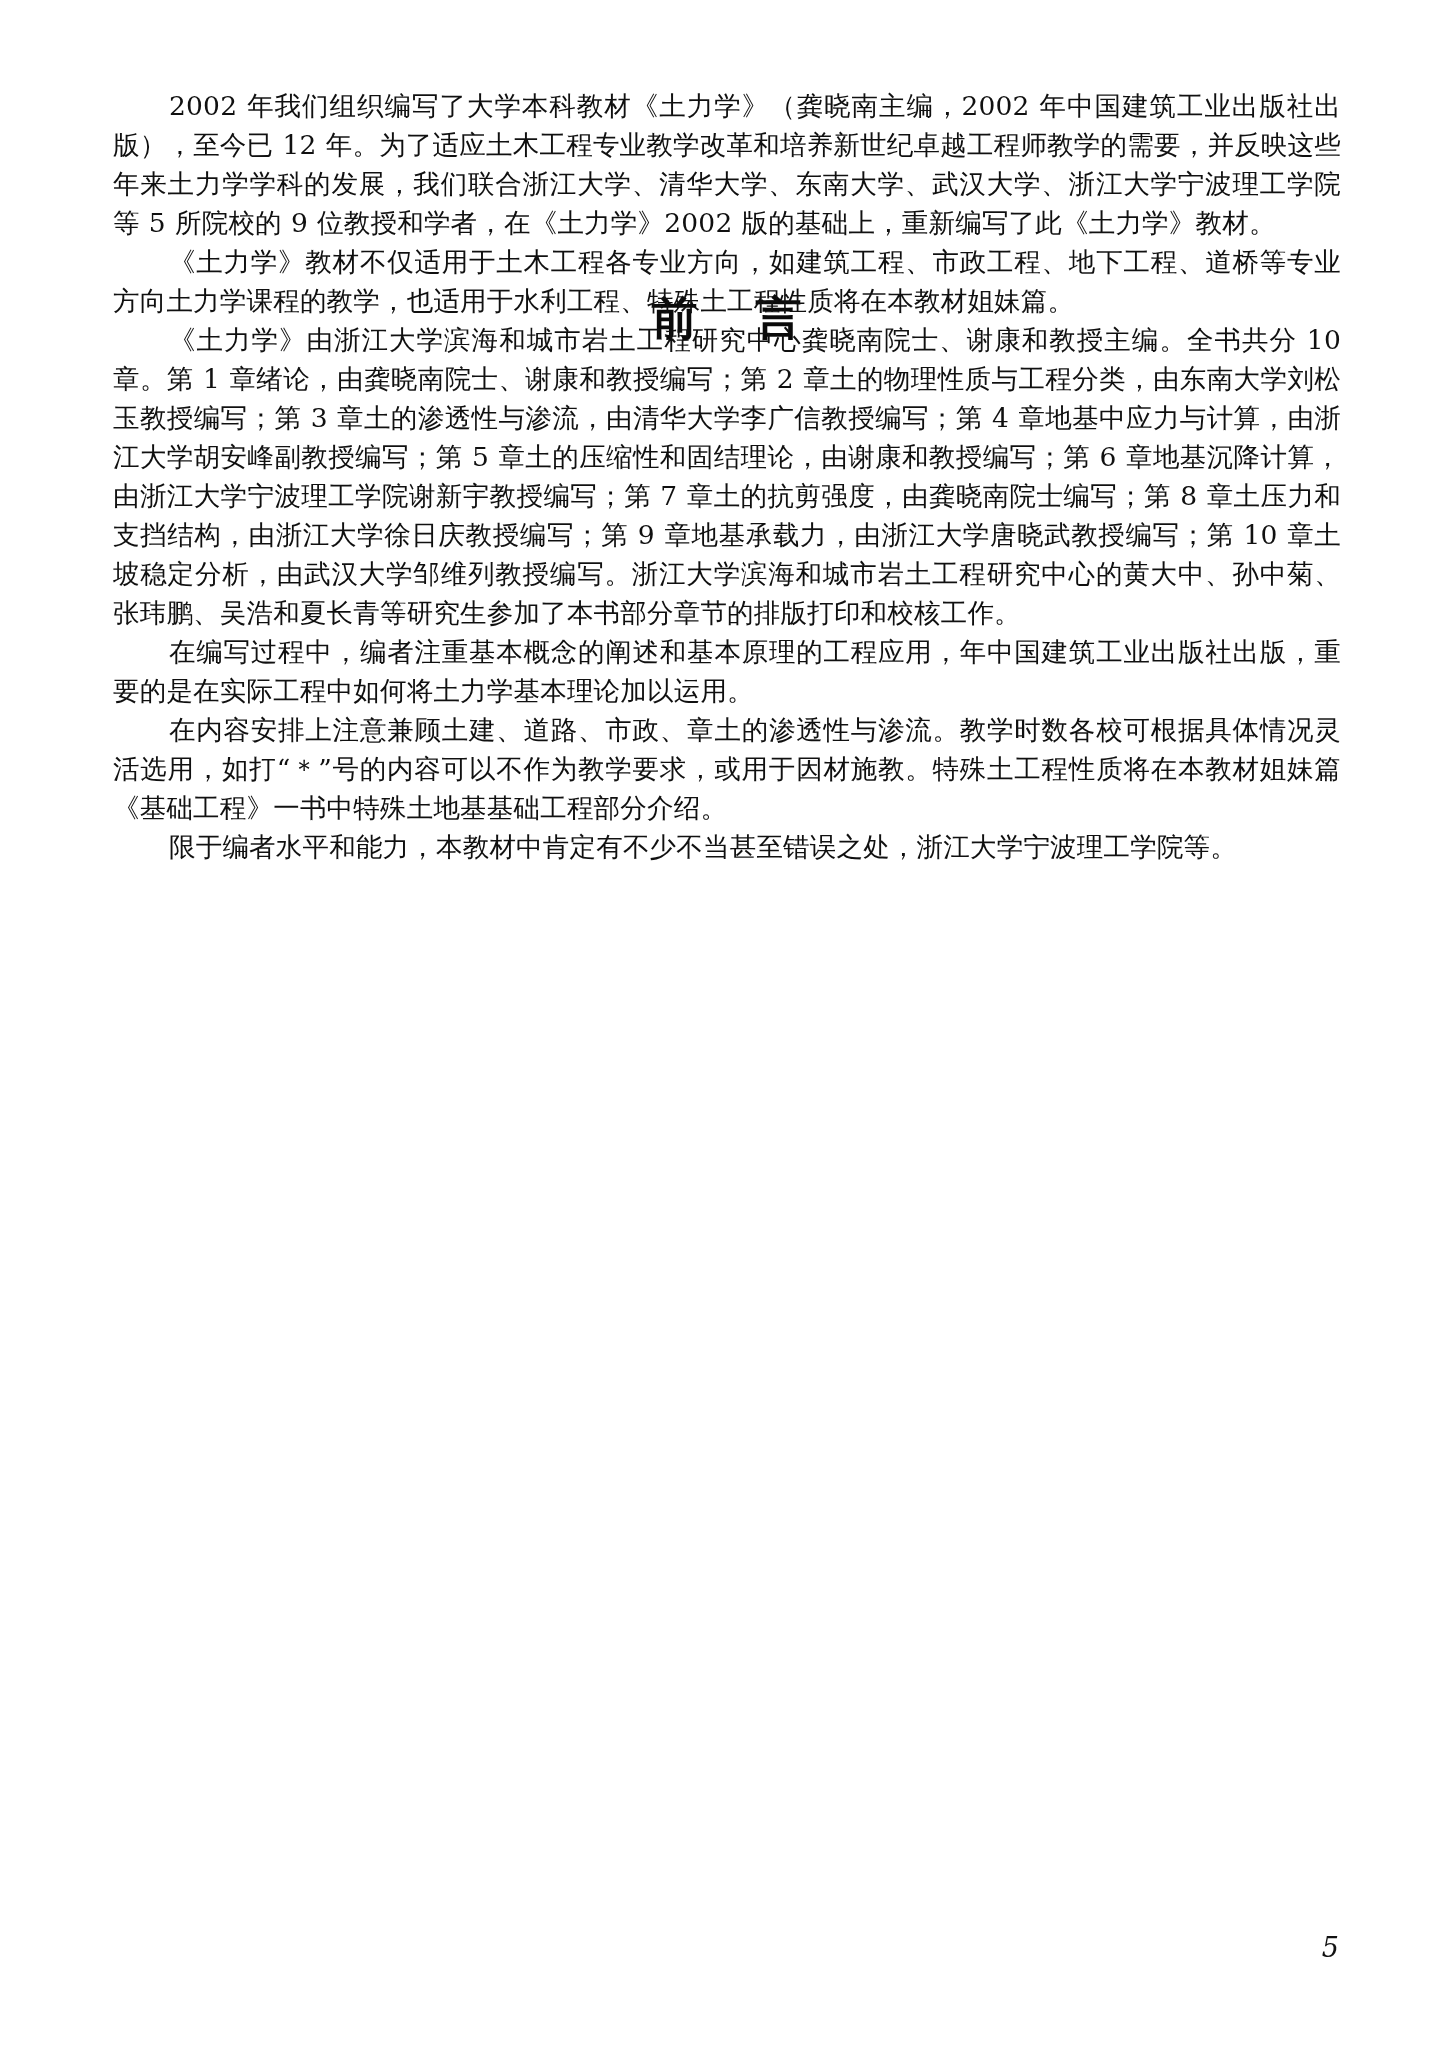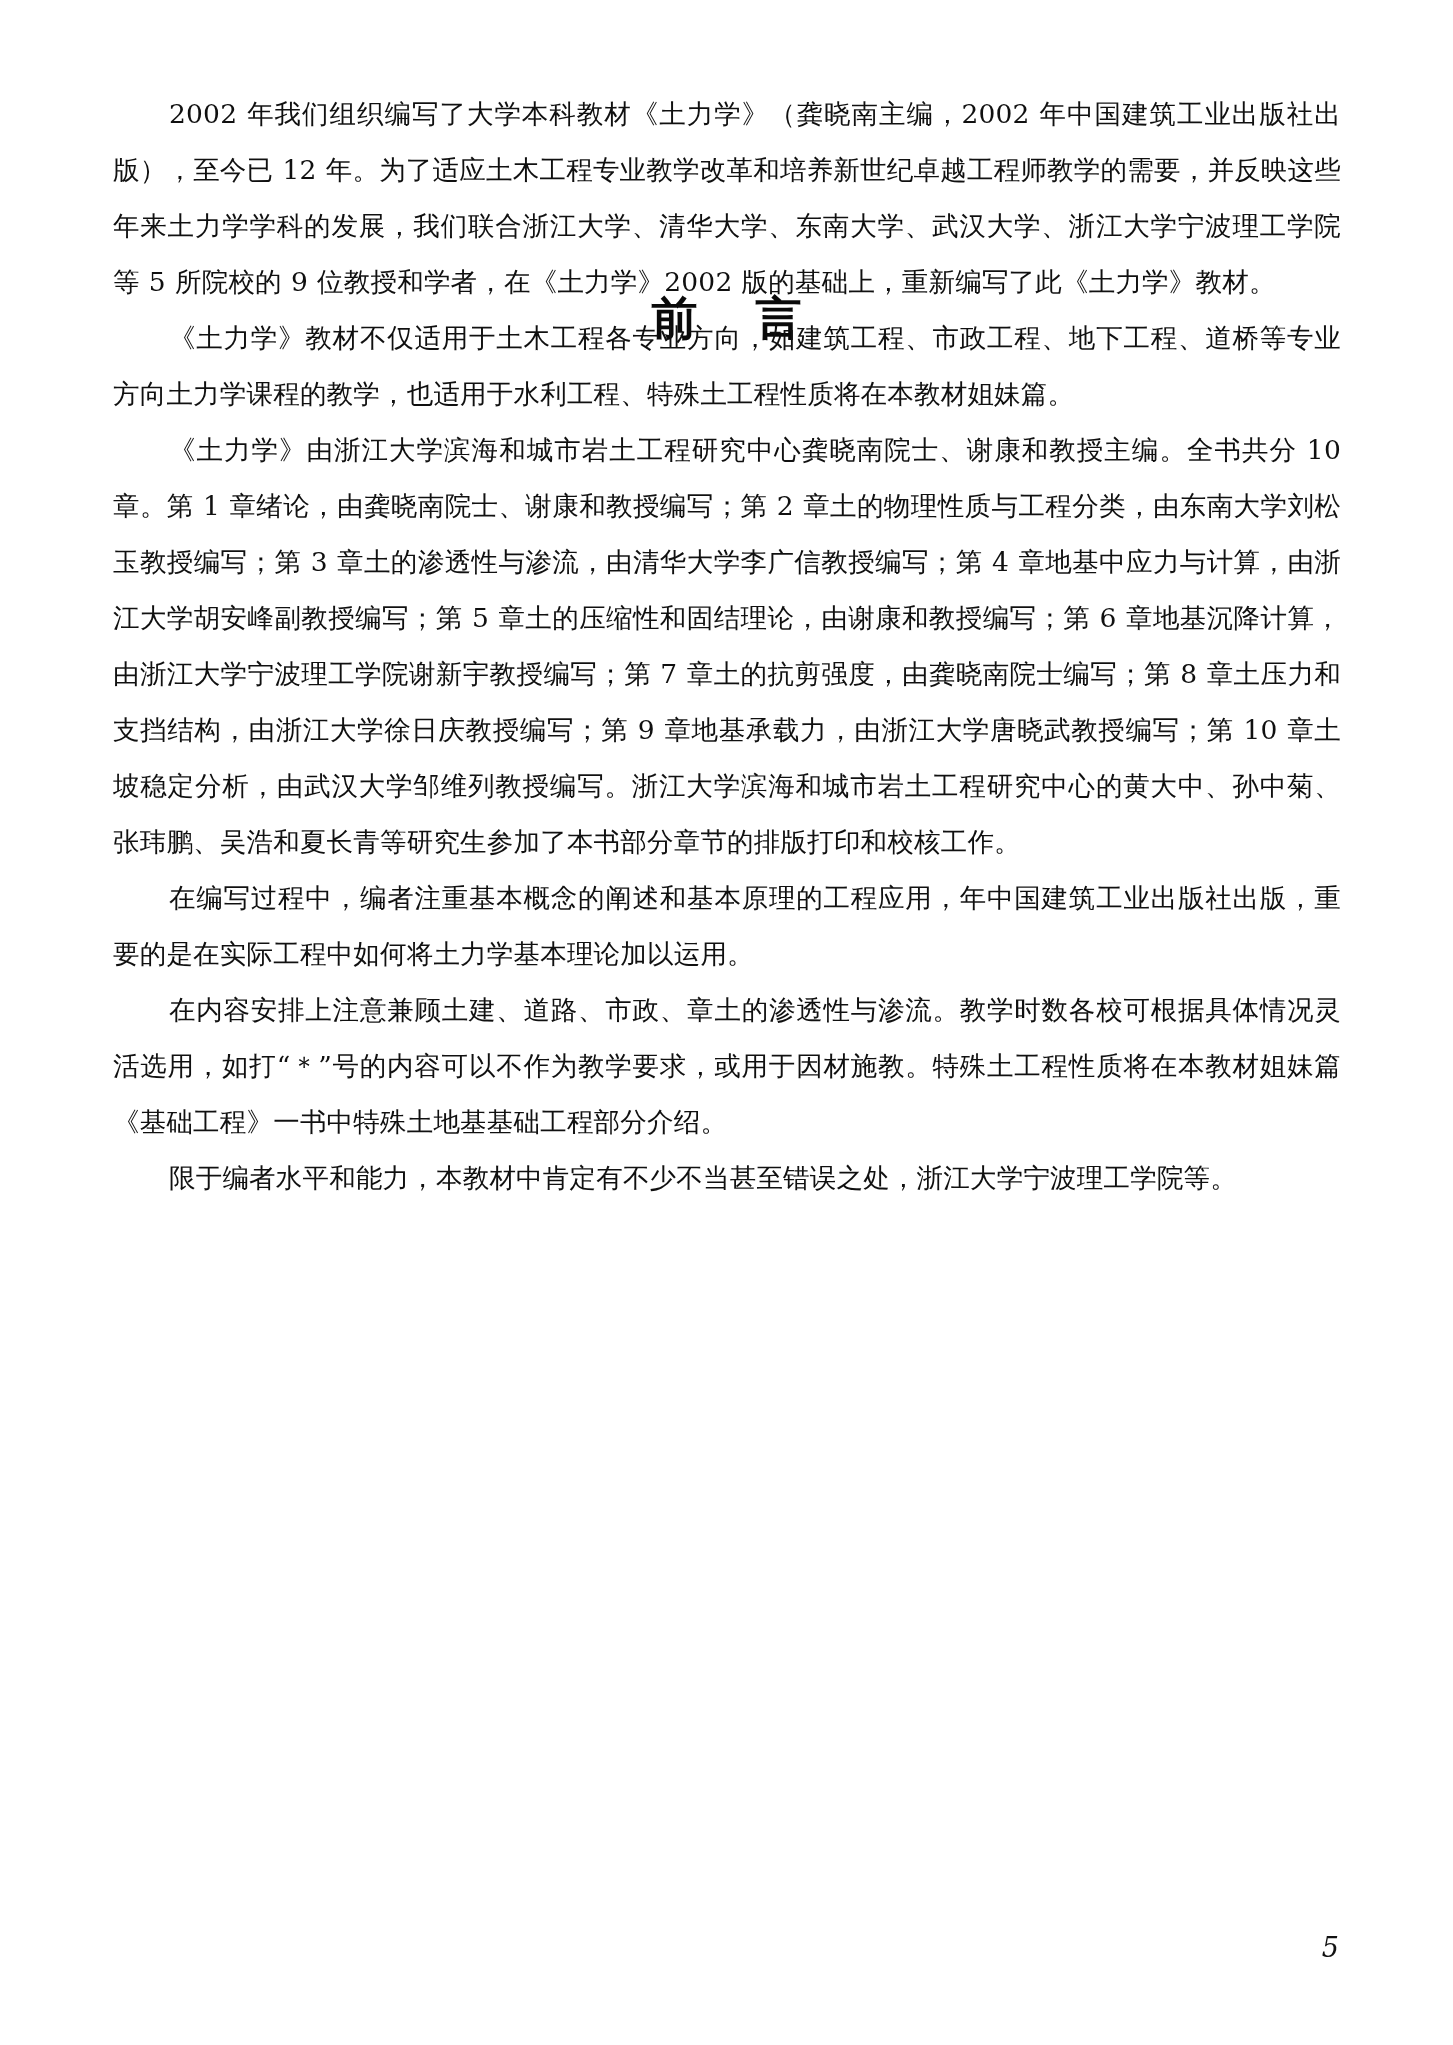--- a/index.html
+++ b/index.html
@@ -39,21 +39,21 @@
     display: inline-block;
     width: 58px;
   }
   .body-block {
     margin-top: 86px;
   }
   p.para {
     margin: 0;
     padding: 0;
     font-size: 26.5px;
-    line-height: 56px;
+    line-height: 39px;
     text-align: justify;
     text-justify: inter-ideograph;
     text-indent: 56px;
     color: #101010;
     letter-spacing: 0.2px;
     word-spacing: 0.5px;
   }
   .page-number {
     position: absolute;
     right: 114px;

